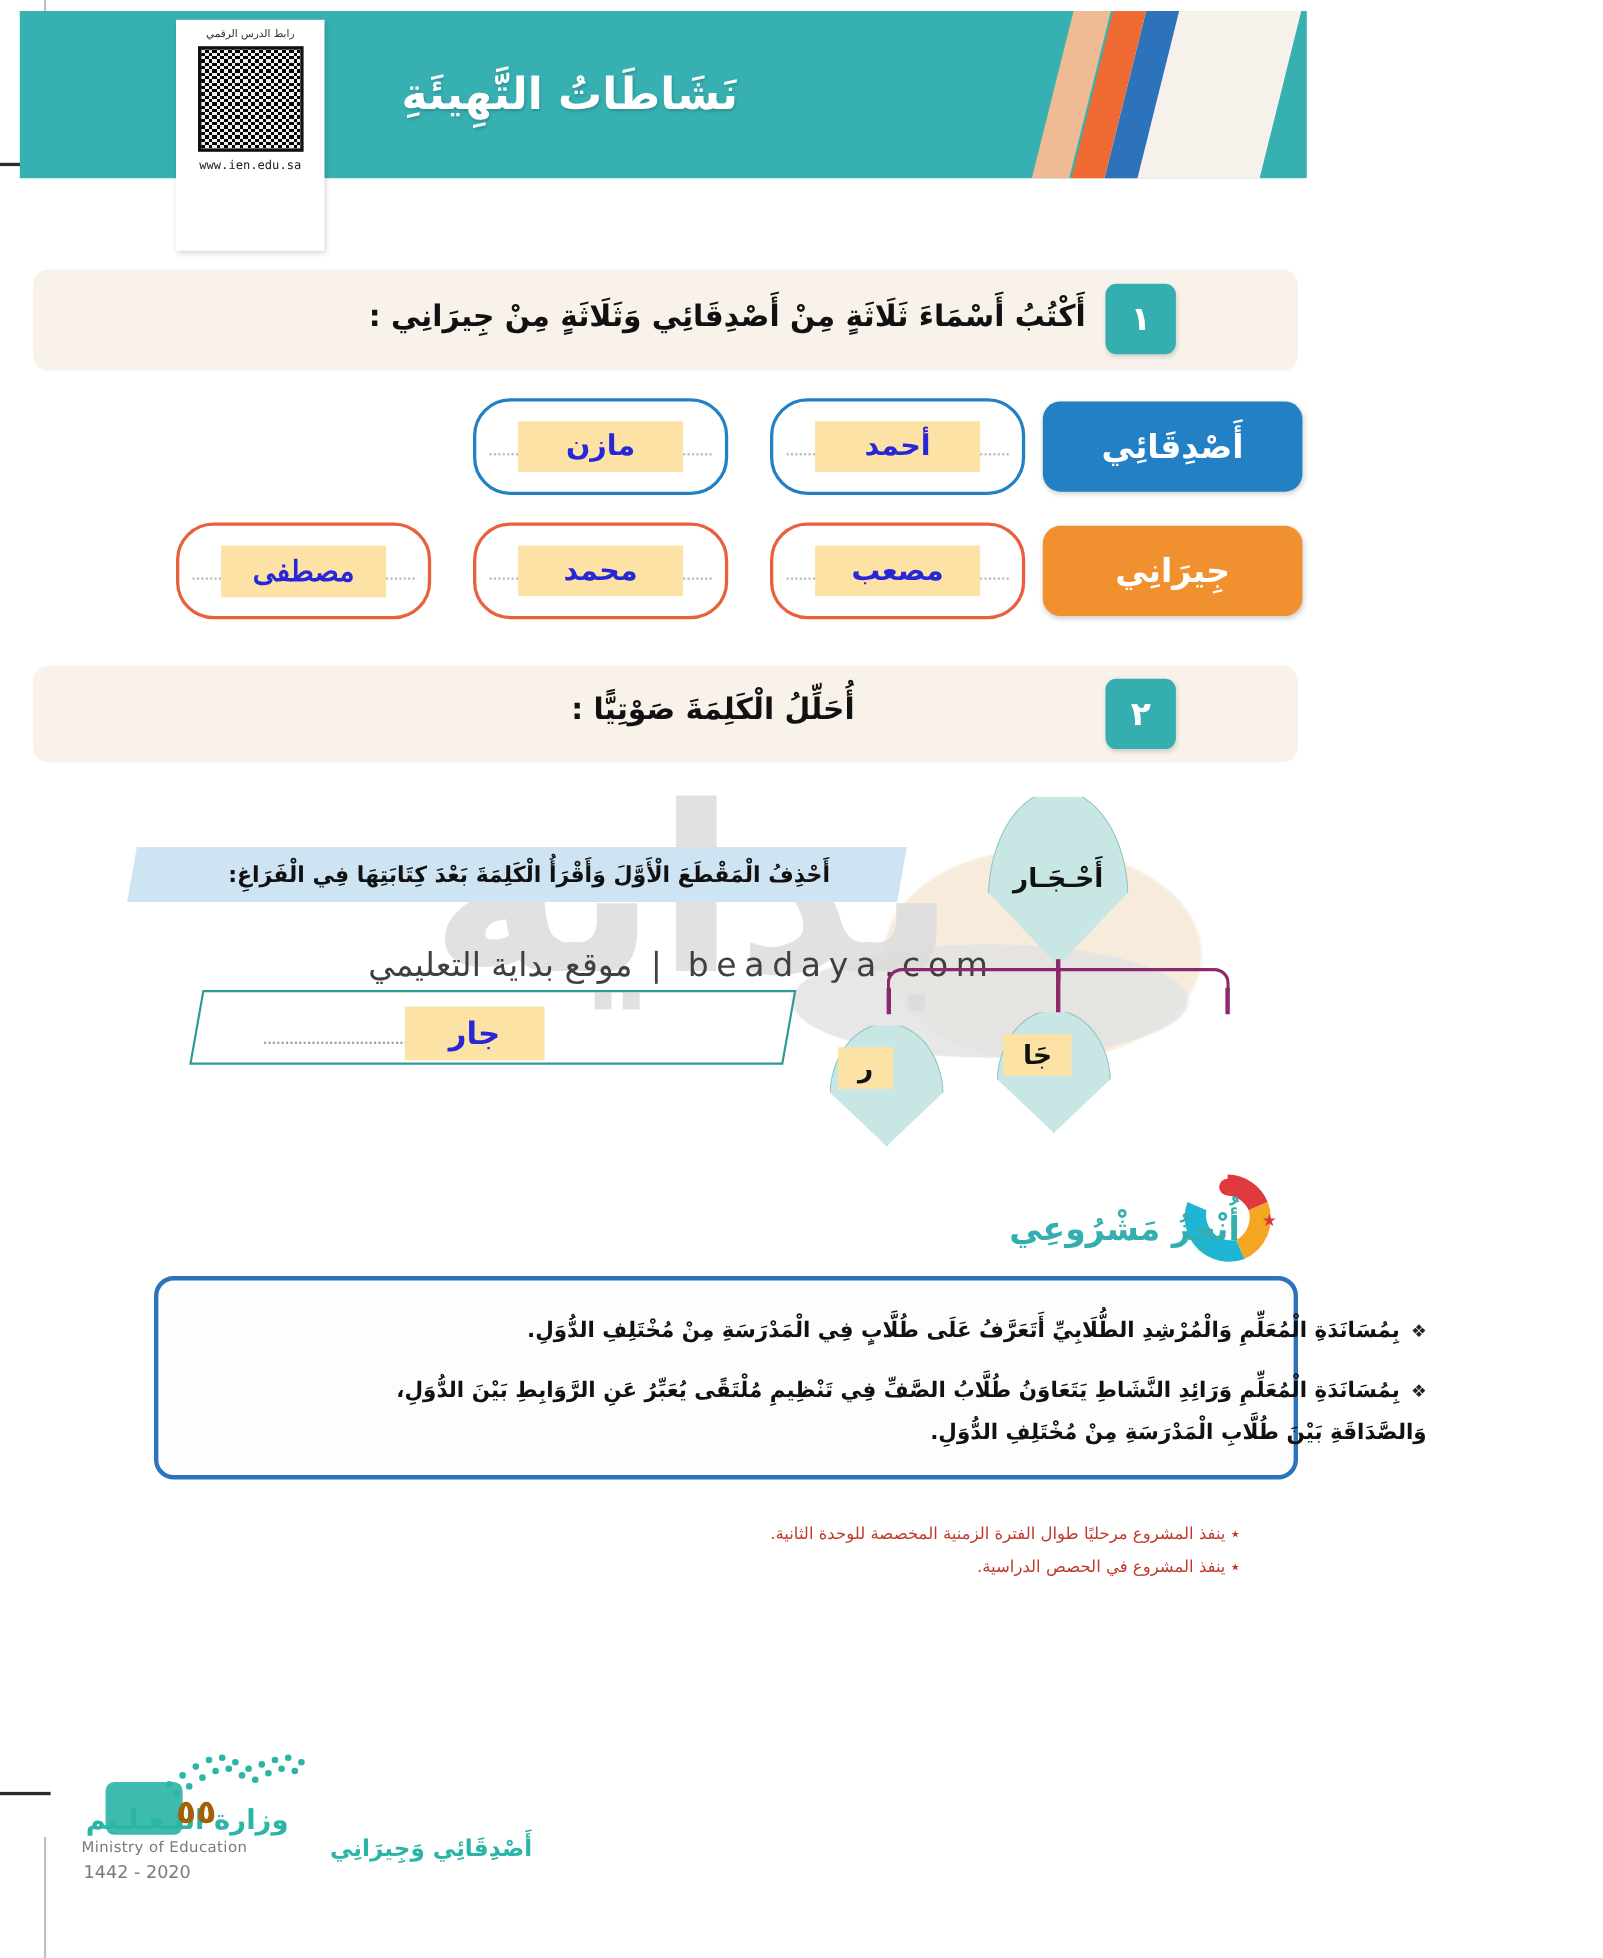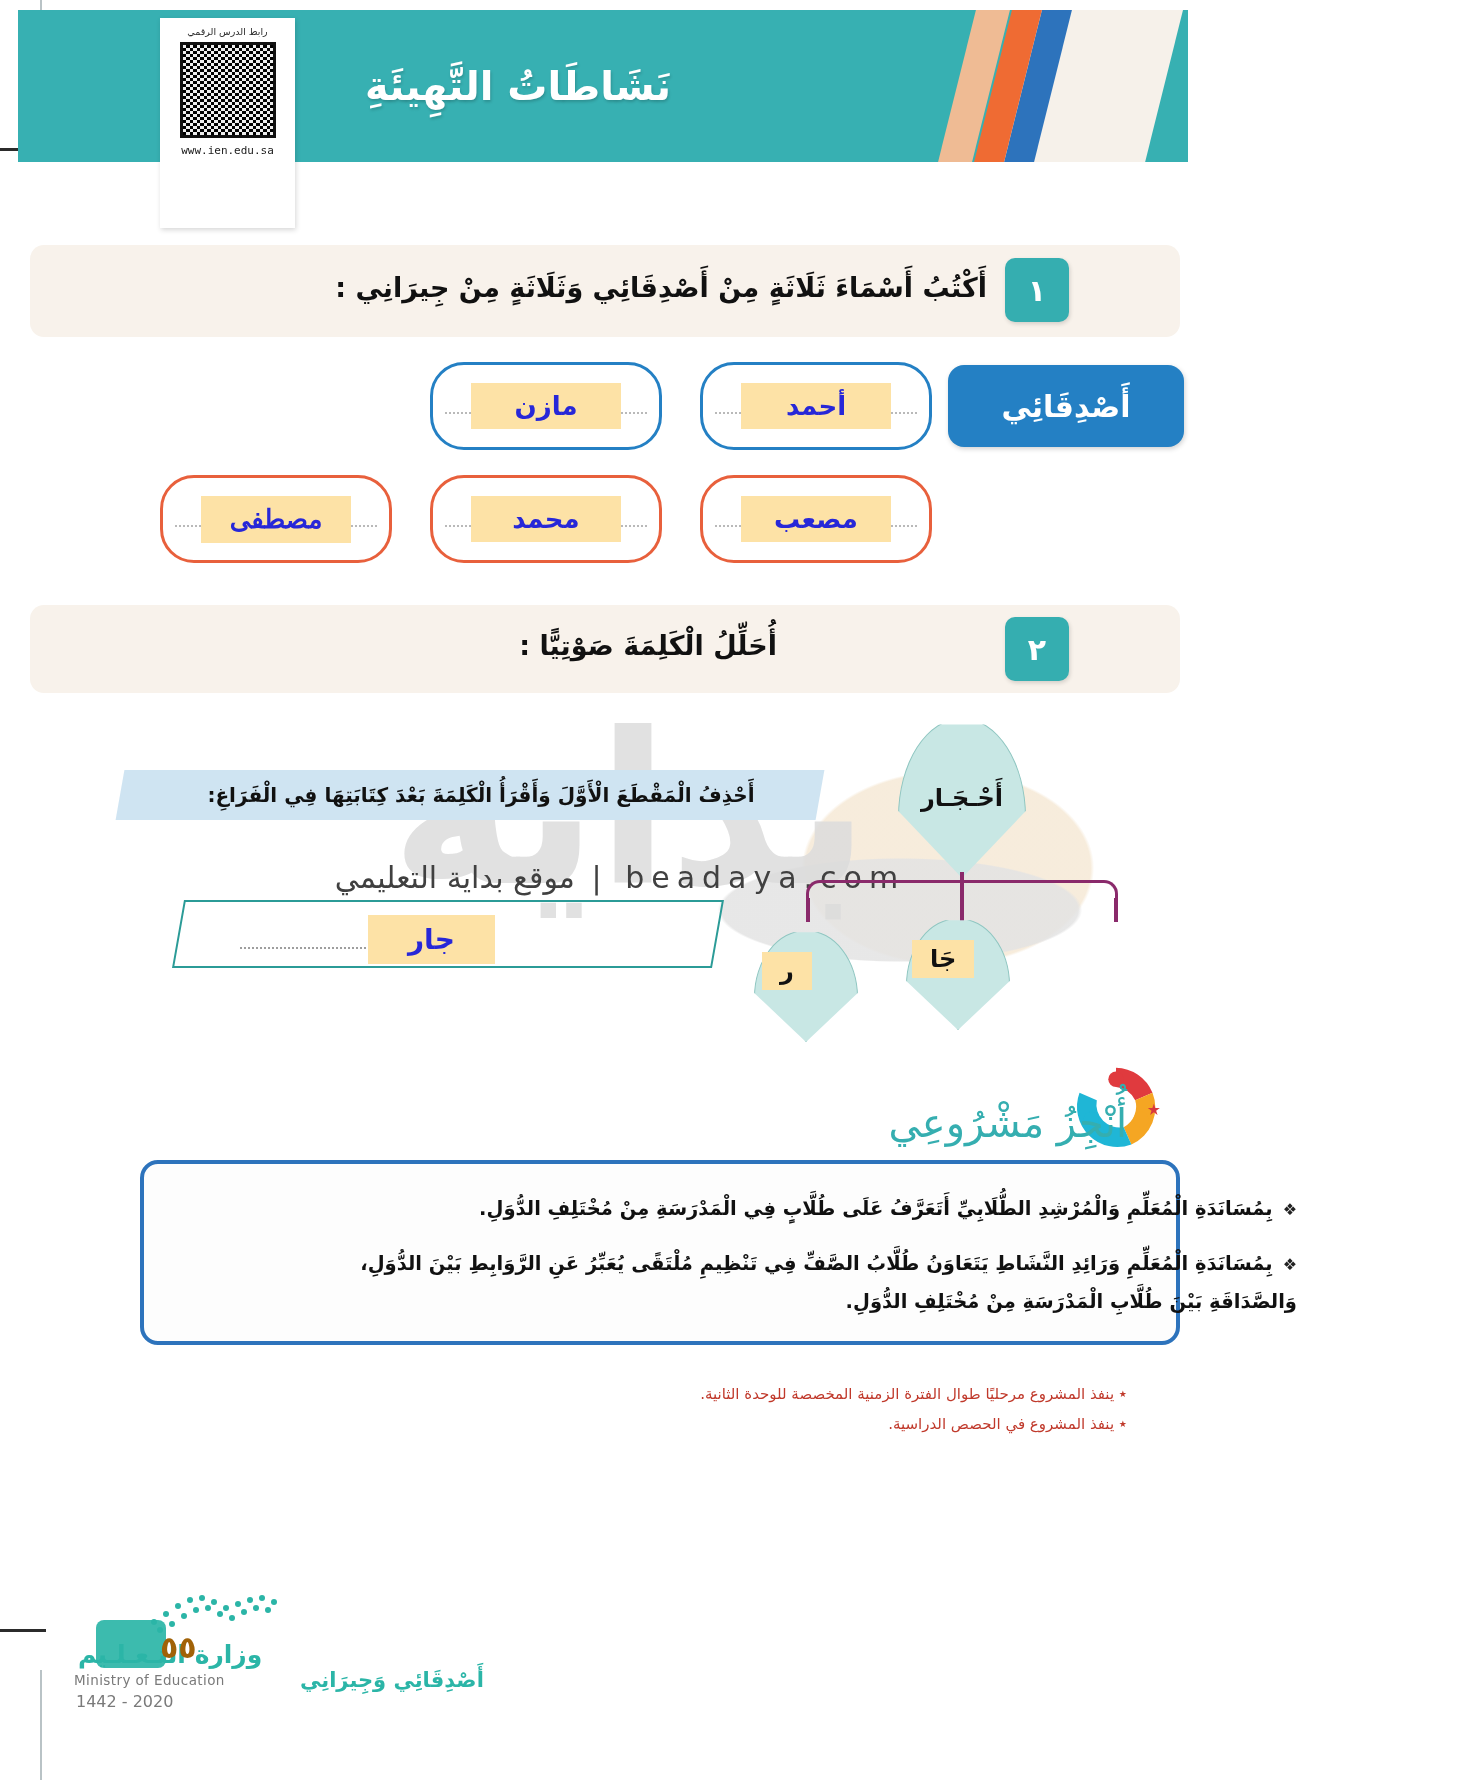--- a/index.html
+++ b/index.html
@@ -115,22 +115,22 @@
   .slot { position: absolute; left: 178px; top: 900px; width: 540px; height: 68px;
           border: 2px solid #2b9b97; transform: skewX(-10deg); background: transparent; }
   .slot-dots { position: absolute; left: 240px; top: 947px; width: 230px;
                border-bottom: 2px dotted #9e9e9e; }
   .slot-word { position: absolute; left: 368px; top: 915px; background: #fde2a6;
                color: #2727d8; font-size: 28px; font-weight: bold;
                padding: 8px 40px; text-align: center; }
 
   
   .proj-logo { position: absolute; left: 1068px; top: 1060px; width: 96px; height: 96px; }
-  .proj-title { position: absolute; right: 330px; top: 1100px; font-size: 40px;
-                font-weight: normal; color: #35aeb0; }
+  .proj-title { position: absolute; right: 330px; top: 1100px; font-size: 30px;
+                font-weight: bold; color: #35aeb0; }
   .proj-star { position: absolute; right: 296px; top: 1094px; color: #d8383f; font-size: 26px; }
   .proj-box-inner { position: absolute; left: 140px; top: 1160px; width: 1040px; height: 185px;
               border: 4px solid #2d73bc; border-radius: 18px; background: #fdfdfd; }
   .bullet-row { position: absolute; right: 36px; font-size: 19.5px; color: #111;
                 font-weight: bold; line-height: 1.95; text-align: right; }
   .dia { display: inline-block; color: #222; margin-left: 10px; font-size: 16px; }
 
   
   .fn { position: absolute; font-size: 15px; color: #c0392b; text-align: right; }
   .moe-dots { position: absolute; left: 148px; top: 1592px; width: 140px; height: 46px; }
@@ -182,20 +182,21 @@
 
   <div class="ans-cell" style="left:700px; top:362px;">
     <div class="ans-dots"></div>
     <div class="ans-word">أحمد</div>
   </div>
   <div class="ans-cell" style="left:430px; top:362px;">
     <div class="ans-dots"></div>
     <div class="ans-word">مازن</div>
   </div>
 
+  <div class="cat-pill cat-neighbors" style="left:948px; top:478px;">جِيرَانِي</div>
 
   <div class="ans-cell neigh" style="left:700px; top:475px;">
     <div class="ans-dots"></div>
     <div class="ans-word">مصعب</div>
   </div>
   <div class="ans-cell neigh" style="left:430px; top:475px;">
     <div class="ans-dots"></div>
     <div class="ans-word">محمد</div>
   </div>
   <div class="ans-cell neigh" style="left:160px; top:475px;font-family:Liberation Serif, serif;">

